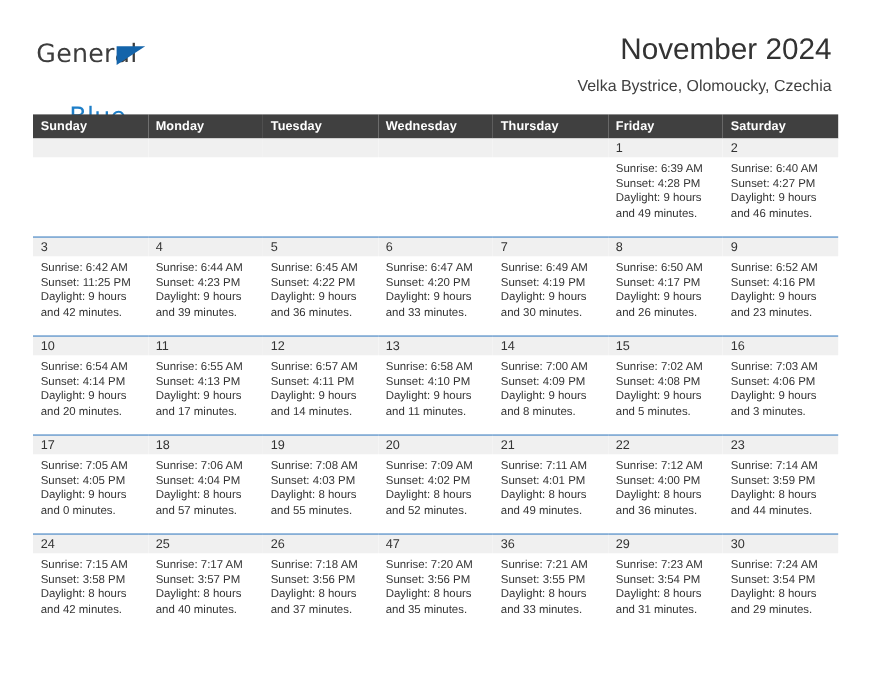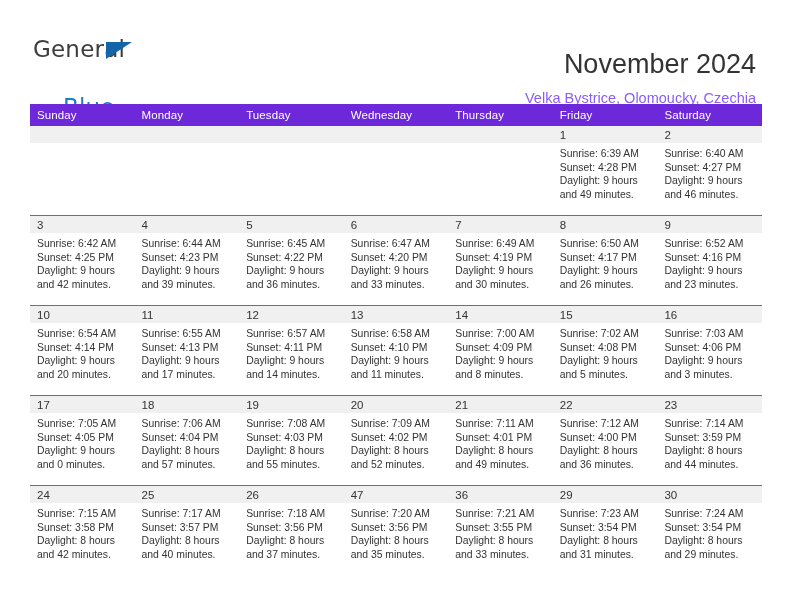--- a/index.html
+++ b/index.html
@@ -62,51 +62,50 @@
     color: #1d7ec8;
     font-family: "DejaVu Sans", sans-serif;
     margin-top: 34px;
   }
 
   .title-block {
     position: absolute;
     right: 36px;
     top: 0;
     text-align: right;
-    margin-top: 19px;
   }
   .month-title {
     font-size: 27px;
     color: #333333;
     font-weight: normal;
     line-height: 34px;
     white-space: nowrap;
   }
   .location-title {
     font-size: 14.5px;
-    color: #8b5cf6;
+    color: #404040;
     line-height: 22px;
     margin-top: 6px;
     white-space: nowrap;
   }
 
   
   .calendar {
     position: absolute;
     left: 30px;
     top: 104px;
     width: 732px;
     border-collapse: collapse;
     table-layout: fixed;
   }
   .weekday-row th {
-    background: #6d28d9;
+    background: #404040;
     color: #ffffff;
     font-size: 11.5px;
-    font-weight: normal;
+    font-weight: bold;
     text-align: left;
     padding: 5px 0 5px 7px;
     height: 12px;
     vertical-align: middle;
     letter-spacing: 0.1px;
   }
   .week-row td {
     vertical-align: top;
     padding: 0;
     border-top: 1.6px solid #3a7cbe;
@@ -206,21 +205,21 @@
               <div>Daylight: 9 hours</div>
               <div>and 46 minutes.</div>
             </div>
           </td>
         </tr>
         <tr class="week-row">
           <td>
             <div class="daynum-band">3</div>
             <div class="cell-body">
               <div>Sunrise: 6:42 AM</div>
-              <div>Sunset: 4:25 PM</div>
+              <div>Sunset: 11:25 PM</div>
               <div>Daylight: 9 hours</div>
               <div>and 42 minutes.</div>
             </div>
           </td>
           <td>
             <div class="daynum-band">4</div>
             <div class="cell-body">
               <div>Sunrise: 6:44 AM</div>
               <div>Sunset: 4:23 PM</div>
               <div>Daylight: 9 hours</div>

